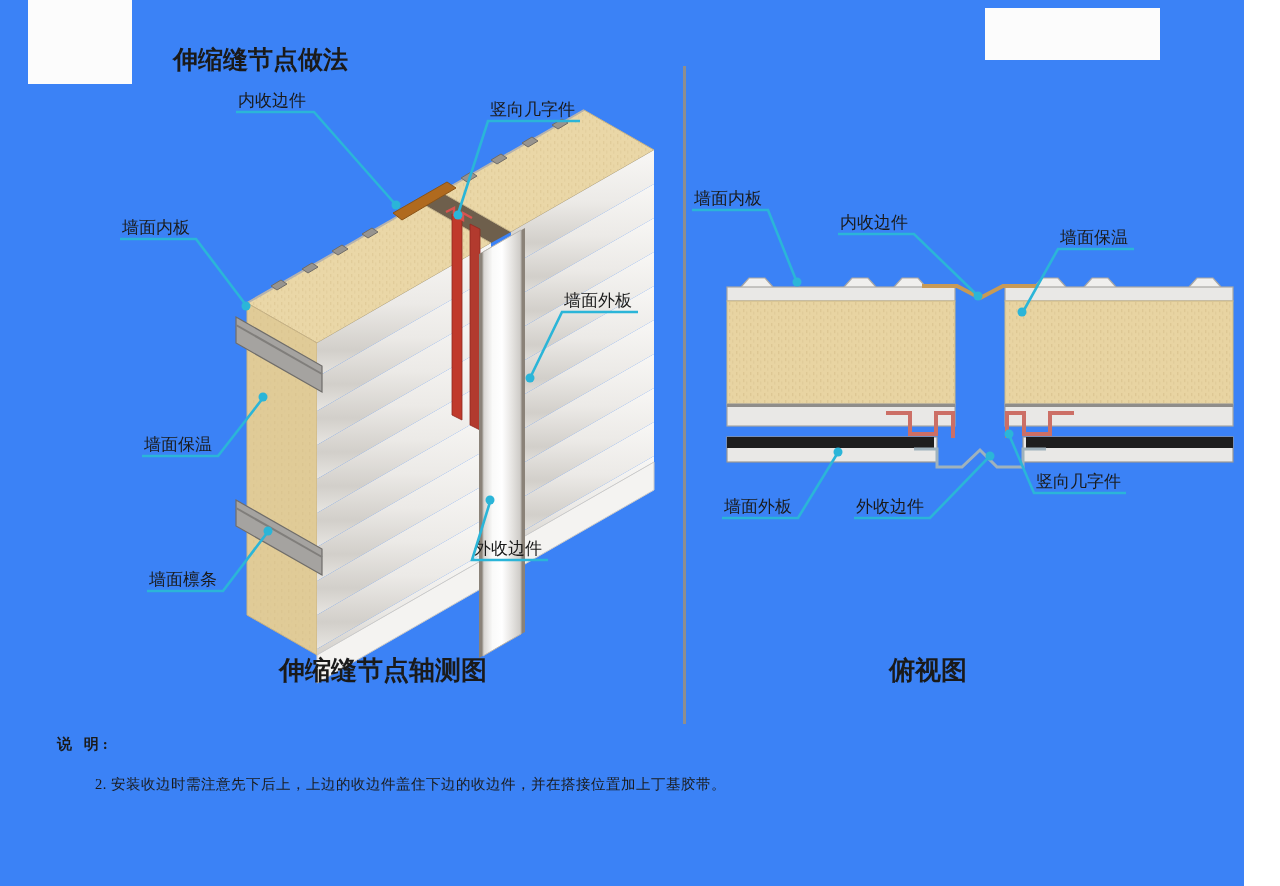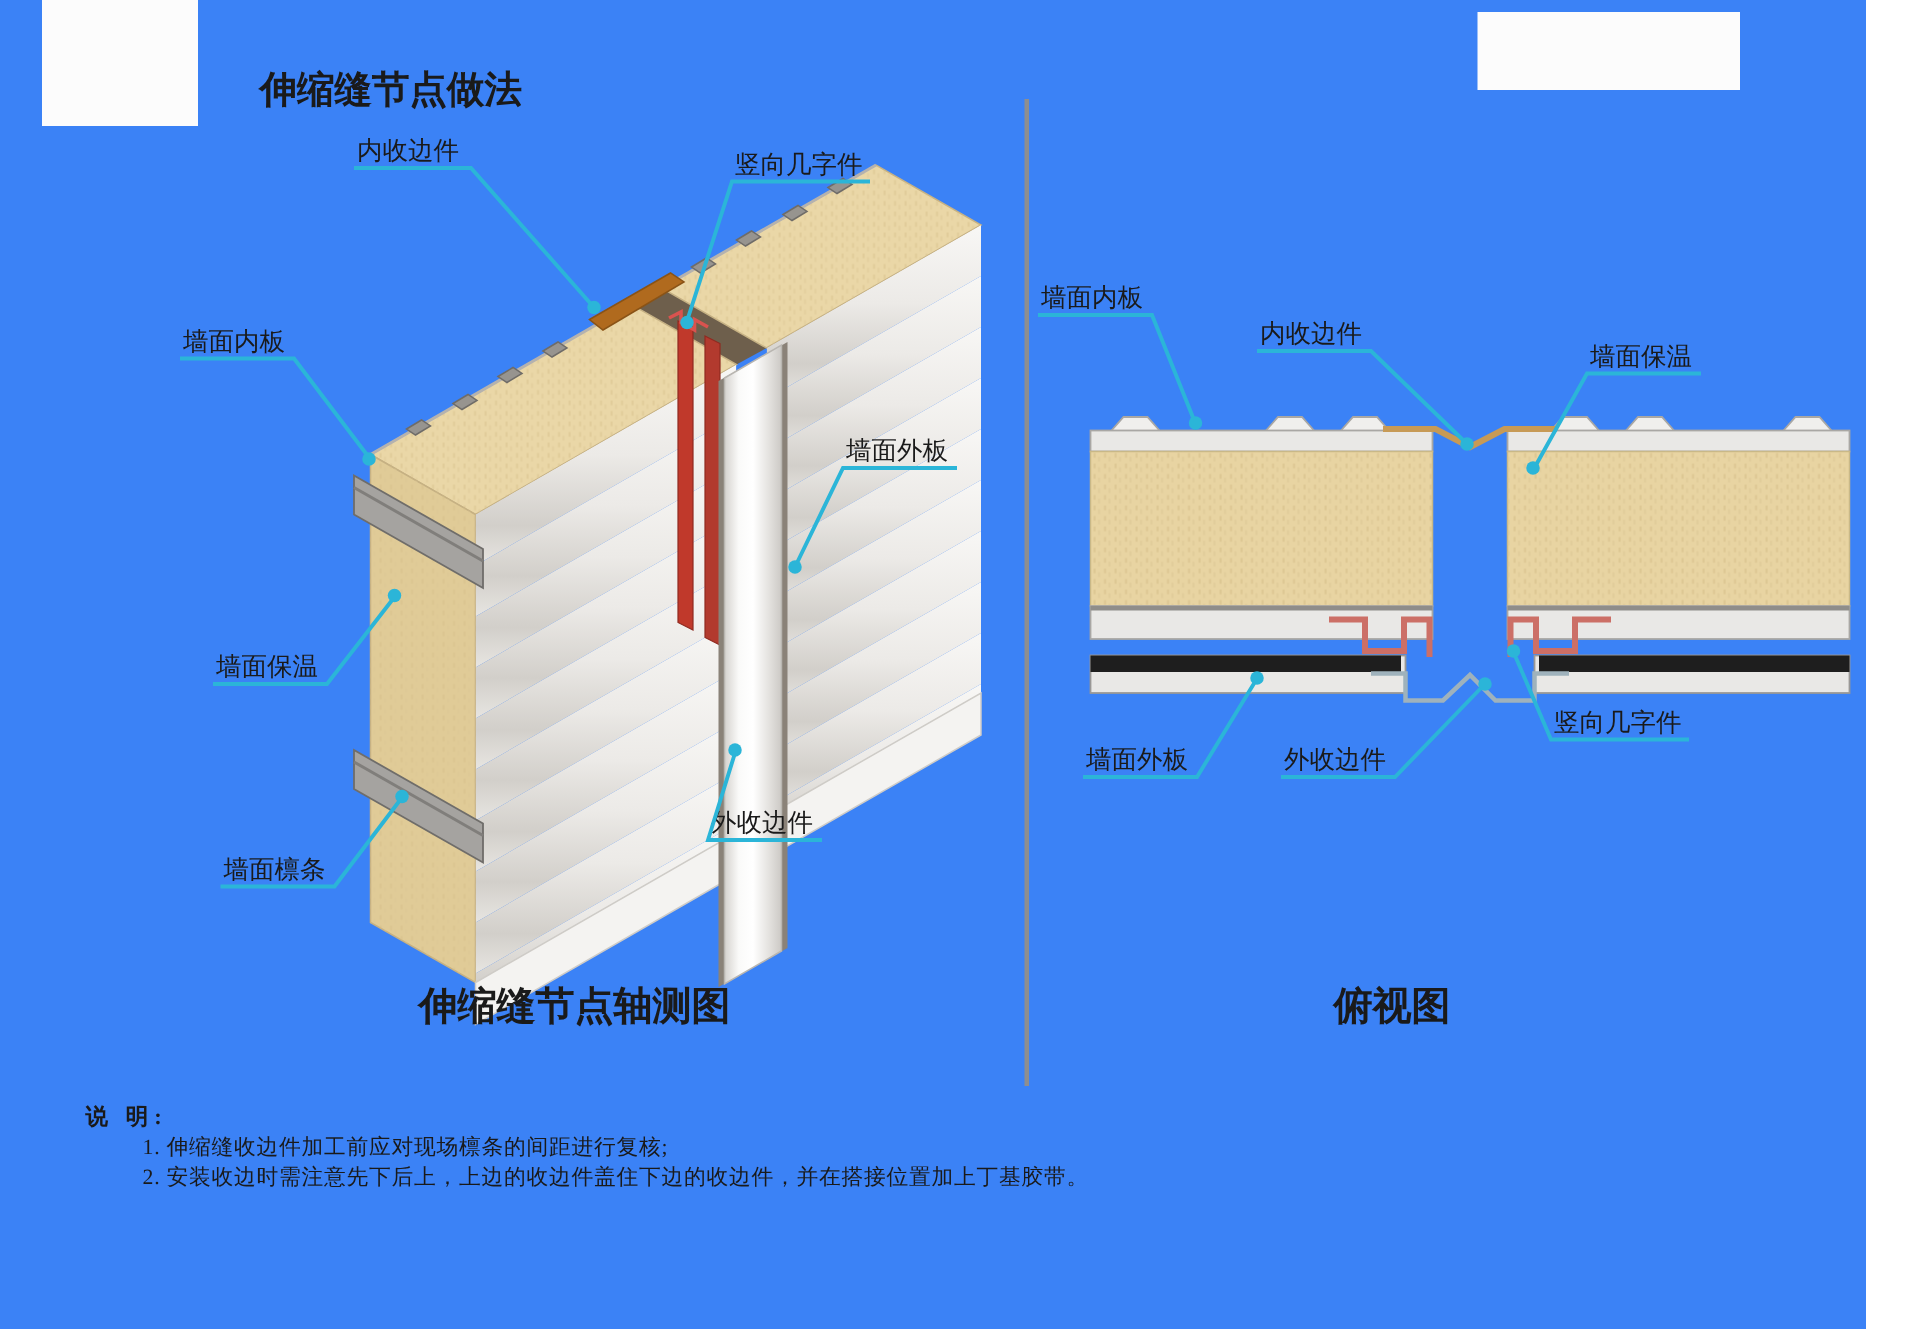--- a/index.html
+++ b/index.html
@@ -227,16 +227,15 @@
       <text class="lead-label" x="1036" y="487">竖向几字件</text>
       <polyline class="leader" points="1126,493 1034,493 1010,437"></polyline>
       <circle class="ldot" cx="1009" cy="434" r="4.5"></circle>
     </g>
 
     <text class="fig-caption" x="928" y="679">俯视图</text>
   </g>
 </svg>
 
 <div class="notes notes-heading">说 明:</div>
-<div class="notes note-item note-1">1. 伸缩缝收边件加工前应对现场檩条的间距进行复核;</div>
 <div class="notes note-item note-2">2. 安装收边时需注意先下后上，上边的收边件盖住下边的收边件，并在搭接位置加上丁基胶带。</div>
 
 </div>
 
 </body></html>

